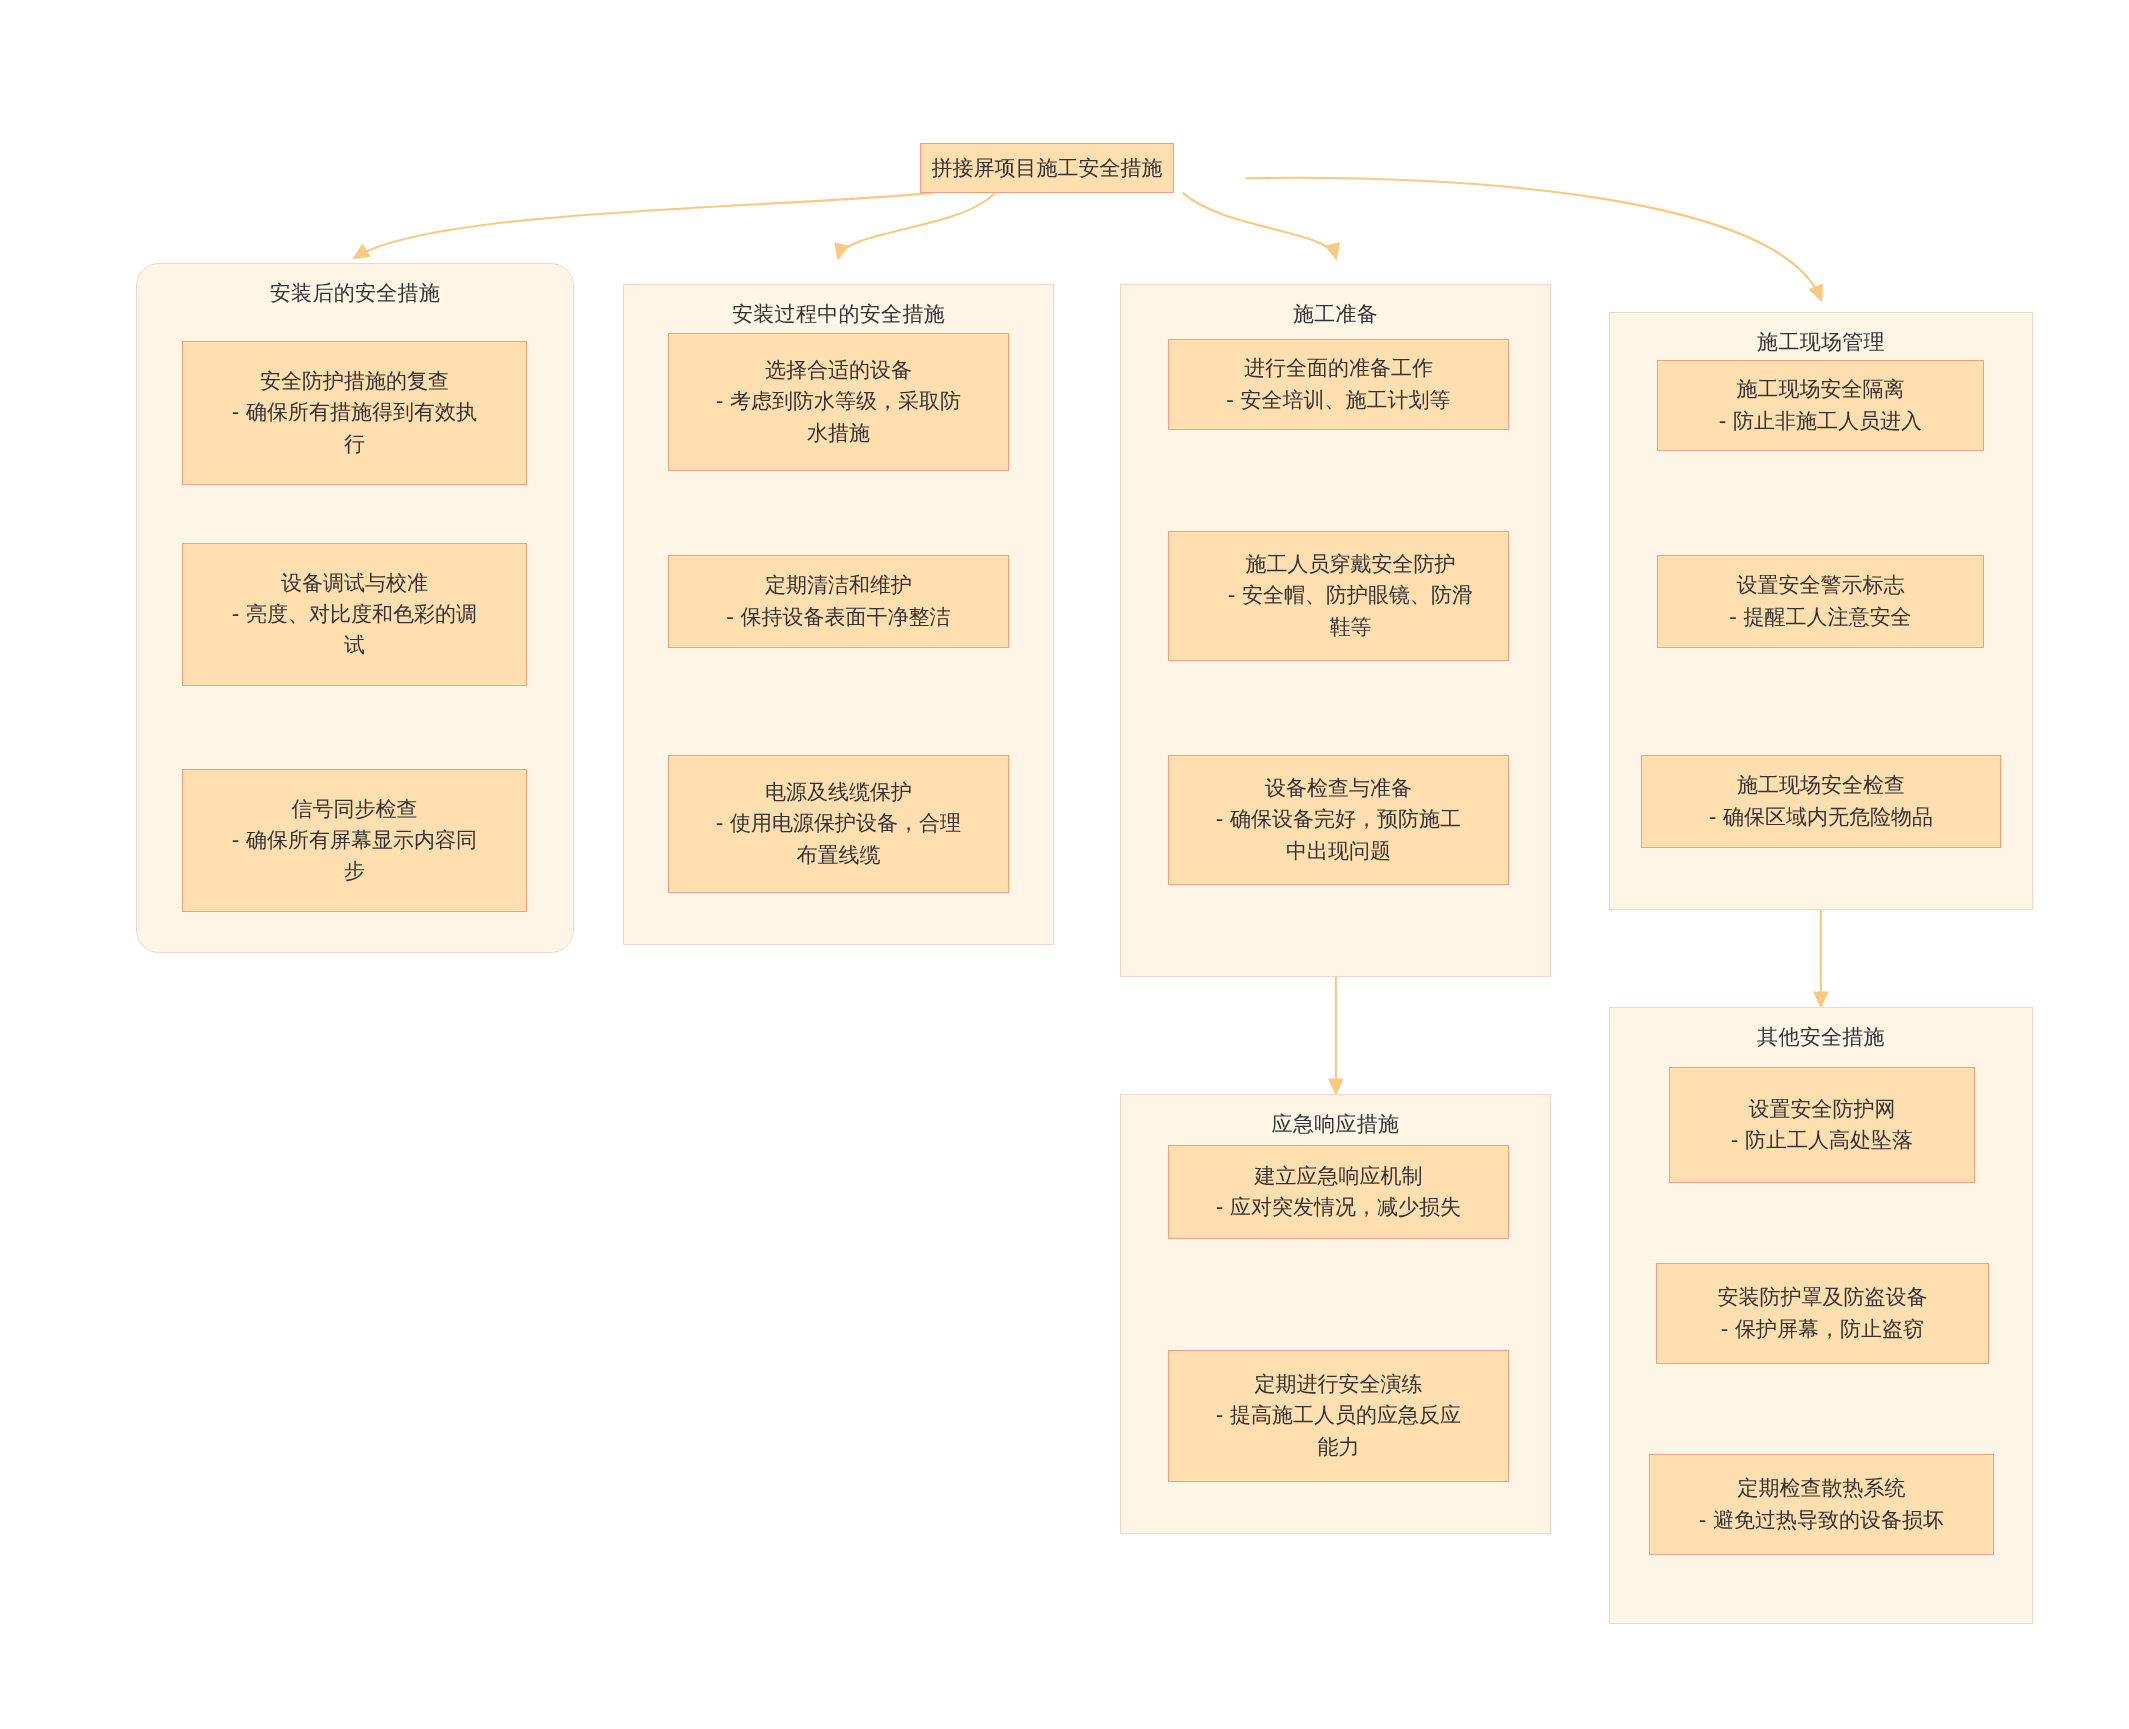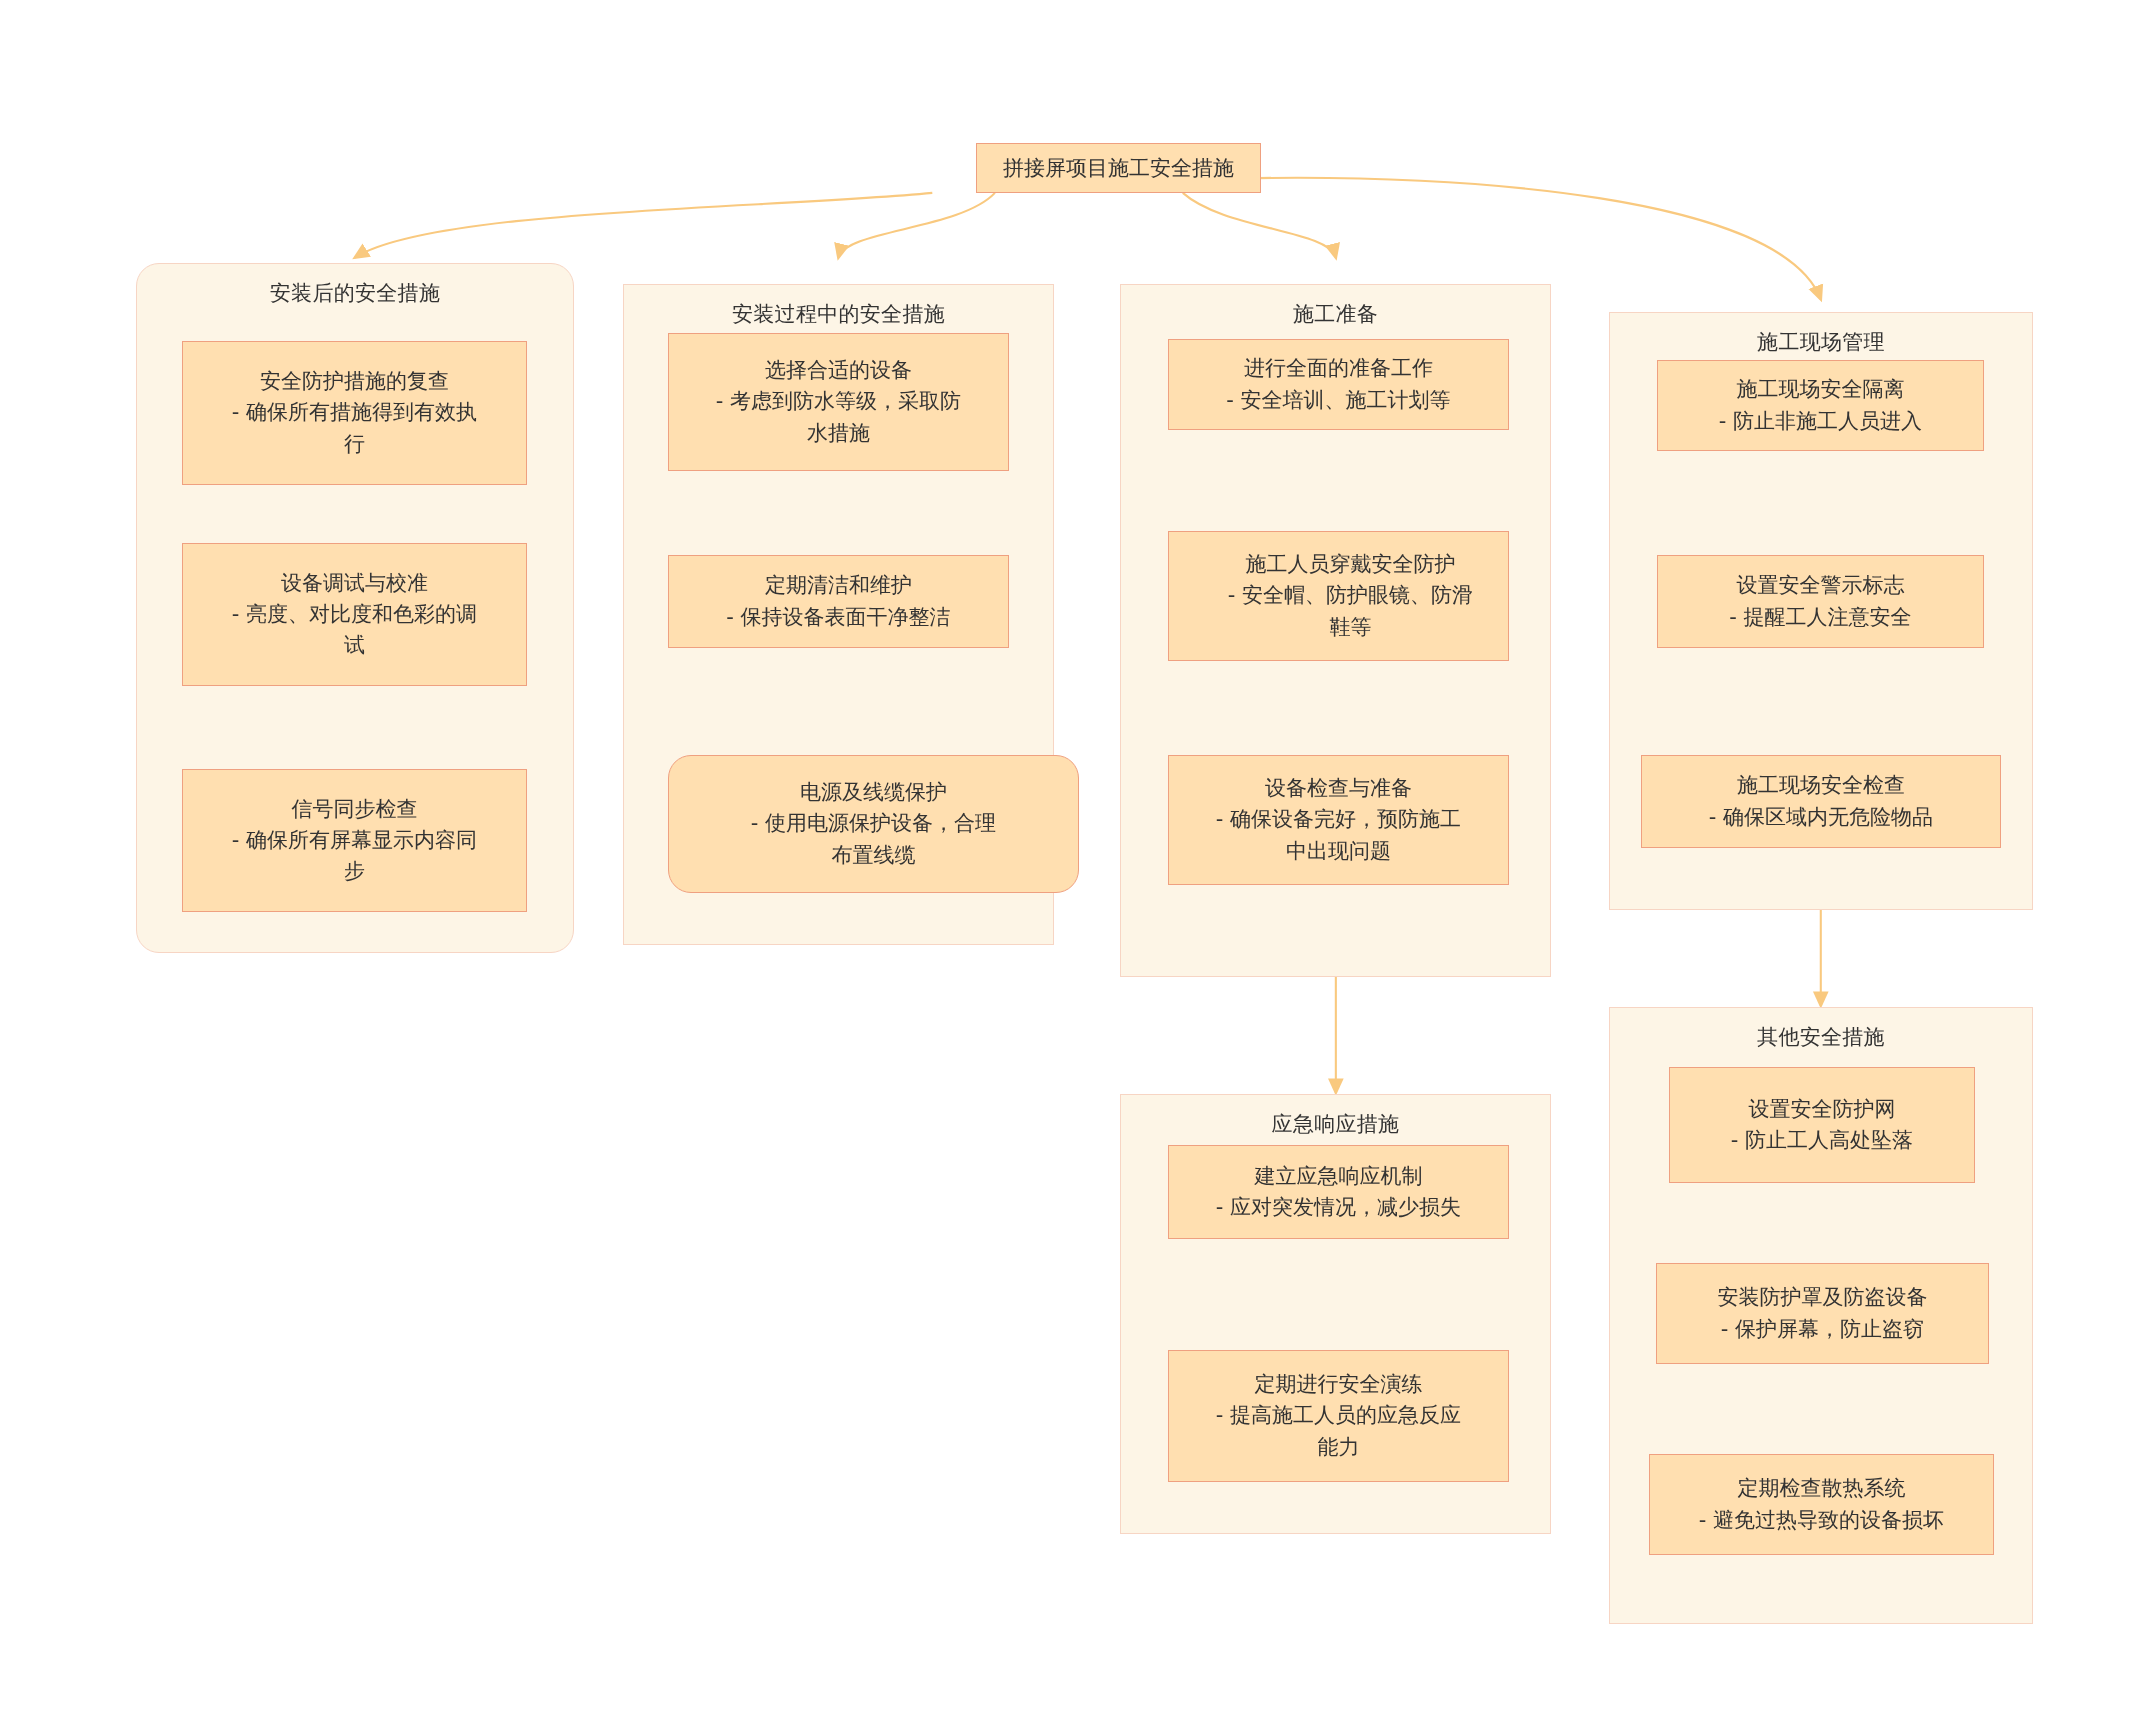--- a/index.html
+++ b/index.html
@@ -80,21 +80,21 @@
       <path d="M 1920 1346 L 1920 1570"></path>
       <path d="M 2617 1307 L 2617 1445"></path>
 
       <path d="M 1920 1780 L 1920 1940"></path>
 
       <path d="M 2617 1700 L 2617 1815"></path>
       <path d="M 2617 1960 L 2617 2090"></path>
     </g>
   </svg>
 
-  <div class="root-node" style="left:976px;top:143px;width:285px;height:50px;">
+  <div class="root-node" style="left:920px;top:143px;width:254px;height:50px;">
     <span class="root-text">拼接屏项目施工安全措施</span>
   </div>
 
   <div class="cluster" style="left:136px;top:263px;width:438px;height:690px;border-radius:23px;">
     <div class="cluster-title">安装后的安全措施</div>
   </div>
   <div class="node" style="left:182px;top:317px;width:345px;height:144px;margin-top:24px;">
     <span class="node-text">安全防护措施的复查
 - 确保所有措施得到有效执
 行</span>
@@ -115,21 +115,21 @@
   </div>
   <div class="node" style="left:668px;top:333px;width:341px;height:138px;">
     <span class="node-text">选择合适的设备
 - 考虑到防水等级，采取防
 水措施</span>
   </div>
   <div class="node" style="left:668px;top:555px;width:341px;height:93px;">
     <span class="node-text">定期清洁和维护
 - 保持设备表面干净整洁</span>
   </div>
-  <div class="node" style="left:668px;top:755px;width:411px;height:138px;border-radius:23px;">
+  <div class="node" style="left:668px;top:755px;width:341px;height:138px;">
     <span class="node-text">电源及线缆保护
 - 使用电源保护设备，合理
 布置线缆</span>
   </div>
 
   <div class="cluster" style="left:1120px;top:284px;width:431px;height:693px;">
     <div class="cluster-title">施工准备</div>
   </div>
   <div class="node" style="left:1168px;top:339px;width:341px;height:91px;">
     <span class="node-text">进行全面的准备工作

